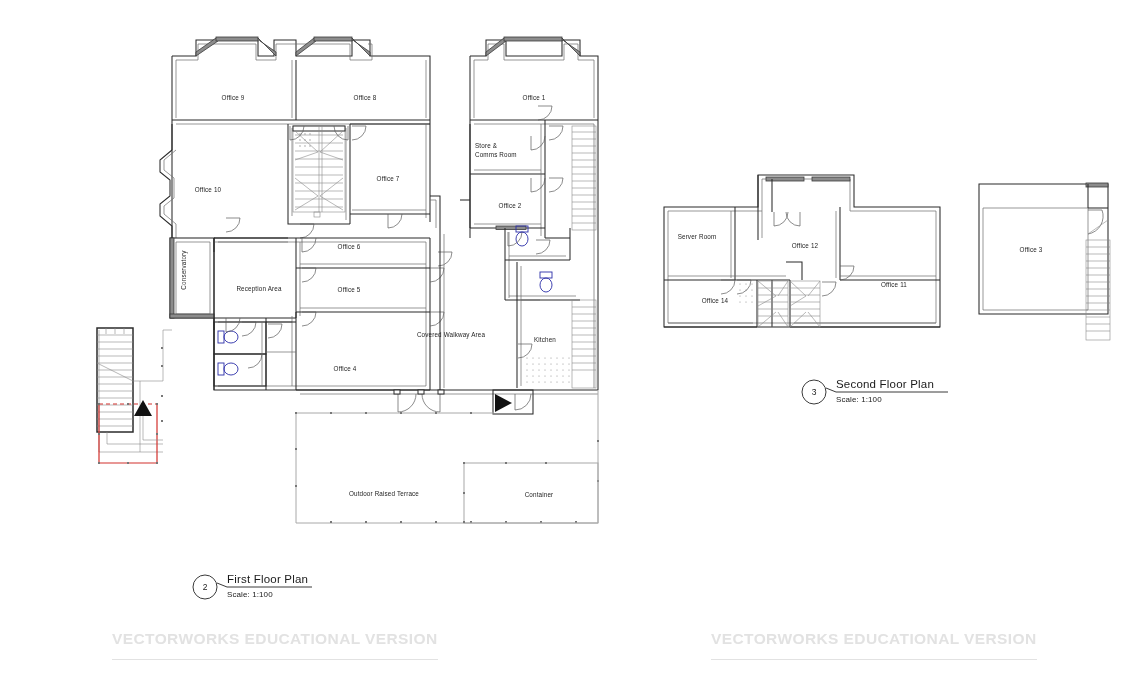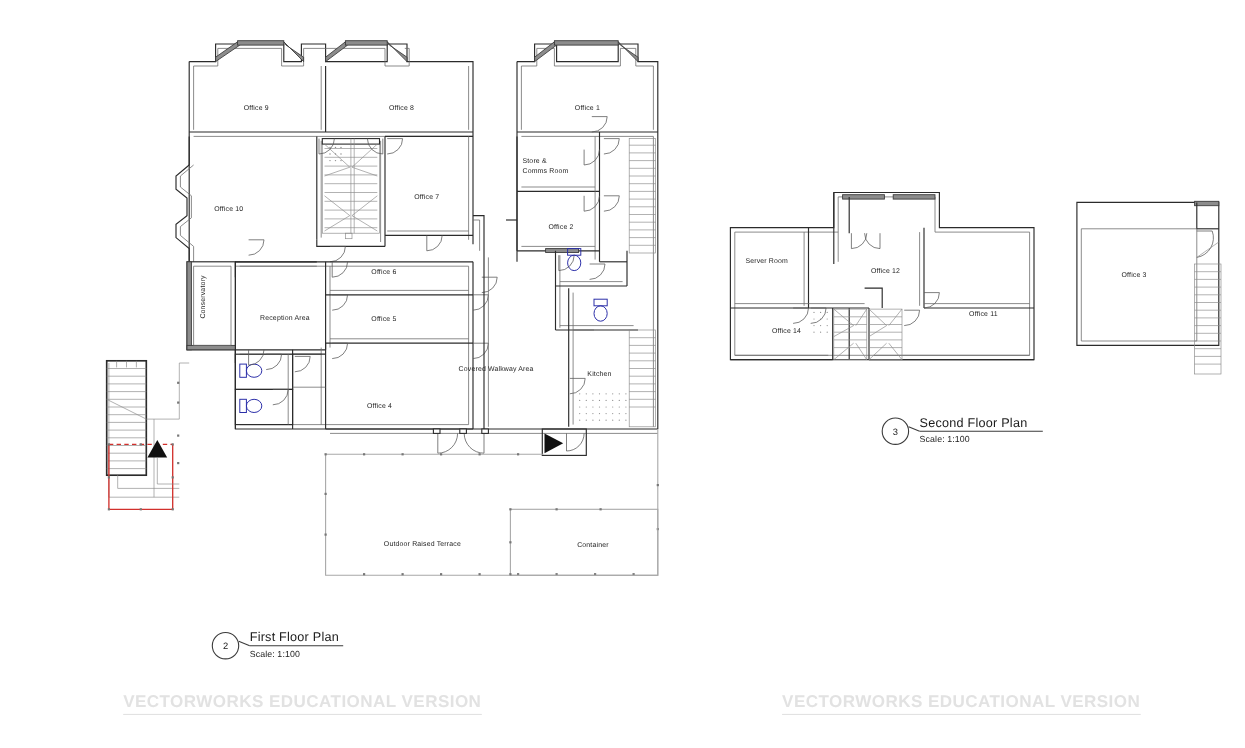--- a/index.html
+++ b/index.html
@@ -28,21 +28,21 @@
   .bubnum{
     font-family:"Liberation Sans","DejaVu Sans",sans-serif;
     font-size:8.5px;fill:#1a1a1a;text-anchor:middle;
   }
   .watermark{
     position:absolute;
     font-family:"Liberation Sans","DejaVu Sans",sans-serif;
     font-size:15.5px;font-weight:700;letter-spacing:.4px;
     color:#e2e2e2;white-space:nowrap;
     border-bottom:1.5px solid #e2e2e2;
-    padding-bottom:1px;
+    padding-bottom:11px;
   }
 
   
   .wall{fill:none;stroke:#2b2b2b;stroke-width:1.05;}
   .wallfill{fill:#ffffff;stroke:#2b2b2b;stroke-width:1.0;}
   .inner{fill:none;stroke:#6a6a6a;stroke-width:.7;}
   .glass{fill:#8c8c8c;stroke:#3a3a3a;stroke-width:.8;}
   .door{fill:none;stroke:#5a5a5a;stroke-width:.7;}
   .stair{fill:none;stroke:#8a8a8a;stroke-width:.6;}
   .stairdk{fill:none;stroke:#2b2b2b;stroke-width:1.5;}

